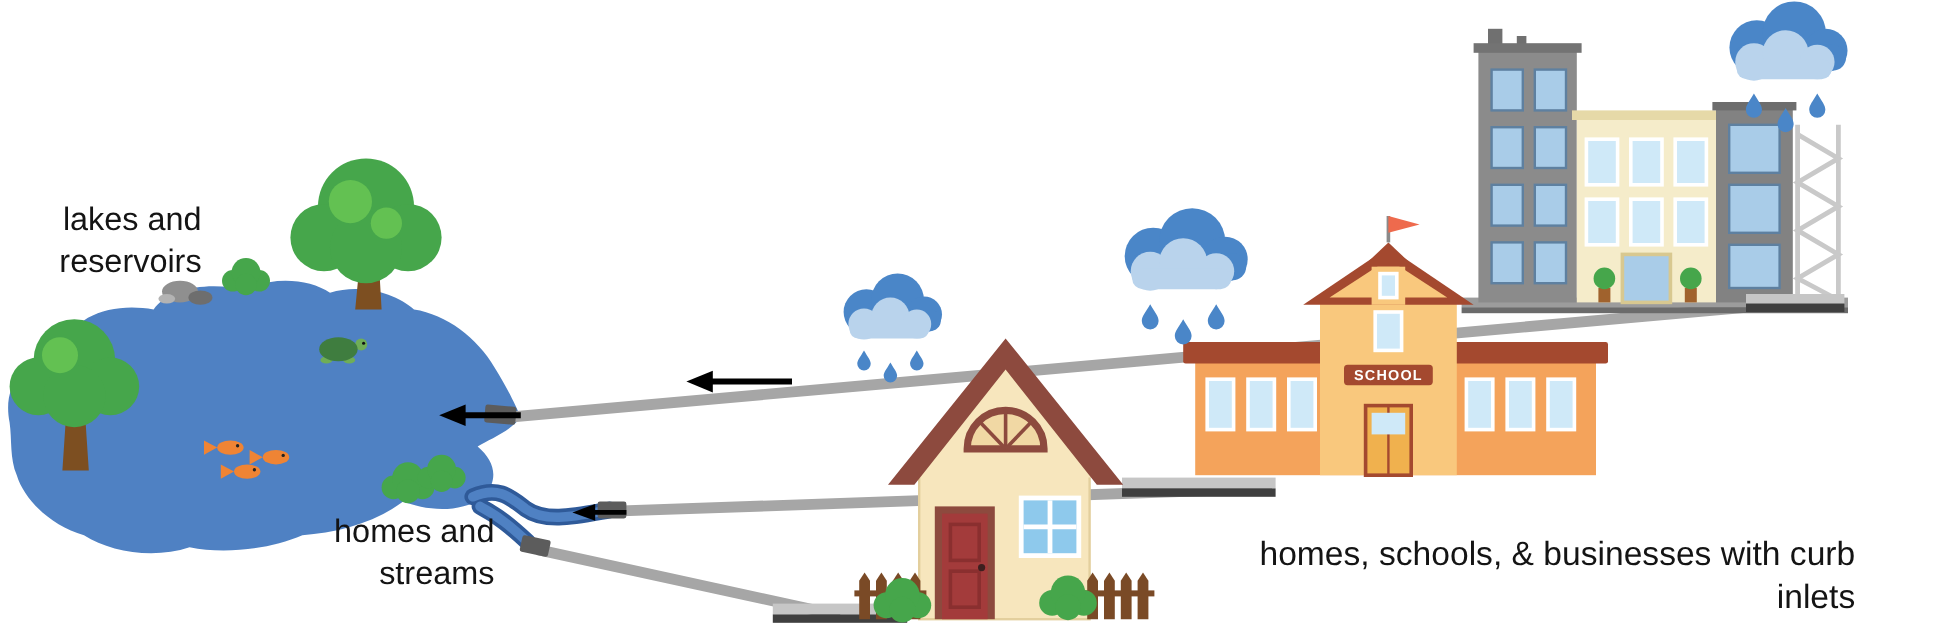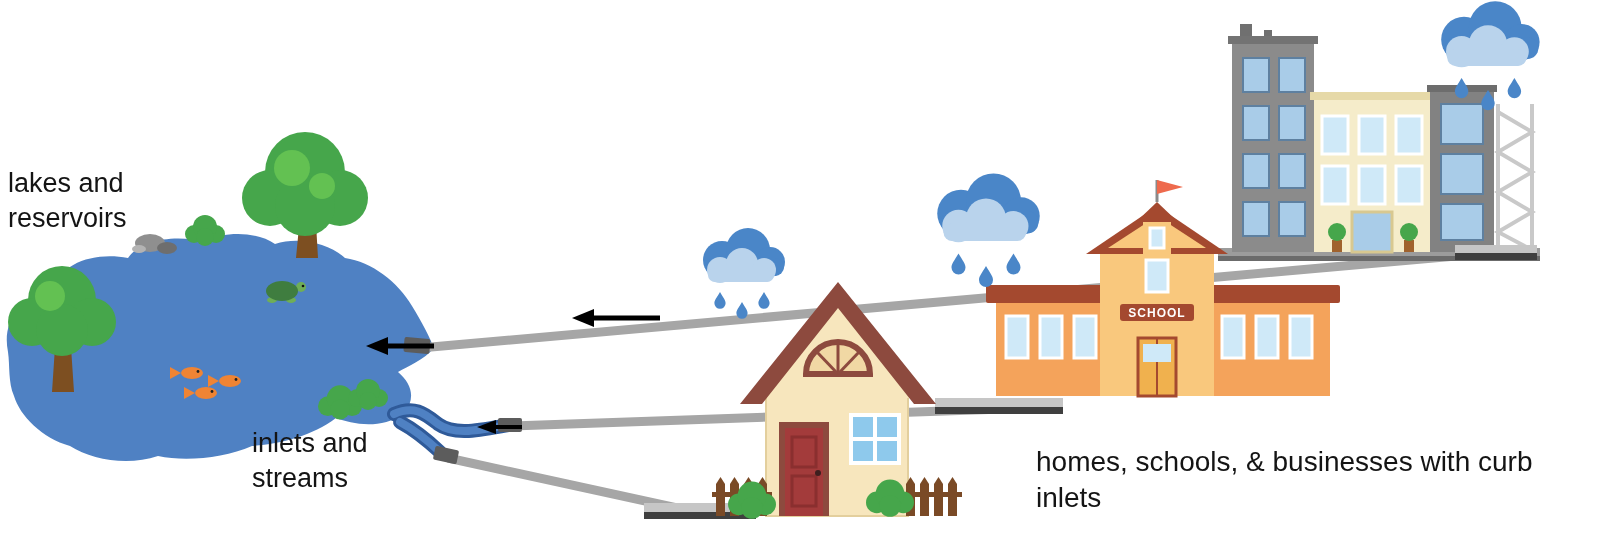--- a/index.html
+++ b/index.html
@@ -1,20 +1,20 @@
 <!DOCTYPE html>
 <html style="--background: #ffffff; --text: #141414; --water: #4f81c3; --water-edge: #2f5a99; --pipe: #a6a6a6; --pipe-end: #5c5c5c; --arrow: #000000; --cloud-dark: #4a86c8; --cloud-light: #b9d3ec; --tree-foliage: #46a64b; --tree-trunk: #7d4f21; --house-wall: #f7e6bd; --house-roof: #8d4a3e; --house-door: #a33b3b; --school-wall: #f4a35b; --school-tower: #f9c87d; --school-roof: #a4492f; --building-gray: #8b8b8b; --building-cream: #f5ecca; --window-blue: #a9cce8; --window-light: #cfe9f8; --fish-orange: #ef8434; --flag-red: #ee6a4d;"><head>
 <meta charset="utf-8">
 <style>
   * { margin:0; padding:0; box-sizing:border-box; }
   html,body { width:1617px; height:535px; background:#fff; font-family:"Liberation Sans",sans-serif; overflow:hidden; }
   .canvas { position:relative; width:1617px; height:535px; background:var(--background,#ffffff); }
   .canvas svg { position:absolute; left:0; top:0; }
 
-  .label { position:absolute; text-align:left; color:var(--text,#141414); line-height:1.28; }
+  .label { position:absolute; text-align:right; color:var(--text,#141414); line-height:1.28; }
   .label-lakes  { left:8px;    top:166px; width:160px; font-size:27px; }
   .label-creeks { left:252px;  top:426px; width:160px; font-size:27px; }
   .label-homes  { left:1036px; top:444px; width:510px; font-size:28px; }
 
   .water-fill  { fill:var(--water,#4f81c3); }
   .creek-outer { stroke:var(--water-edge,#2f5a99); stroke-width:14; fill:none; stroke-linecap:round; }
   .creek-inner { stroke:var(--water,#4f81c3); stroke-width:8; fill:none; stroke-linecap:round; }
   .pipe-stroke { stroke:var(--pipe,#a6a6a6); stroke-width:9; }
   .pipe-end    { fill:var(--pipe-end,#5c5c5c); }
   .cloud-dark-fill  { fill:var(--cloud-dark,#4a86c8); }
@@ -303,15 +303,15 @@
       <line class="arrow-line" x1="434" y1="346" x2="386" y2="346"></line>
       <polygon class="arrow-head" points="388,337 388,355 366,346"></polygon>
     </g>
     <g>
       <line class="arrow-line-thin" x1="522" y1="427" x2="494" y2="427"></line>
       <polygon class="arrow-head" points="496,420 496,434 477,427"></polygon>
     </g>
   </svg>
 
   <div class="label label-lakes">lakes and reservoirs</div>
-  <div class="label label-creeks">inlets and streams</div>
+  <div class="label label-creeks">homes and streams</div>
   <div class="label label-homes">homes, schools, &amp; businesses with curb inlets</div>
 </div>
 
 </body></html>

